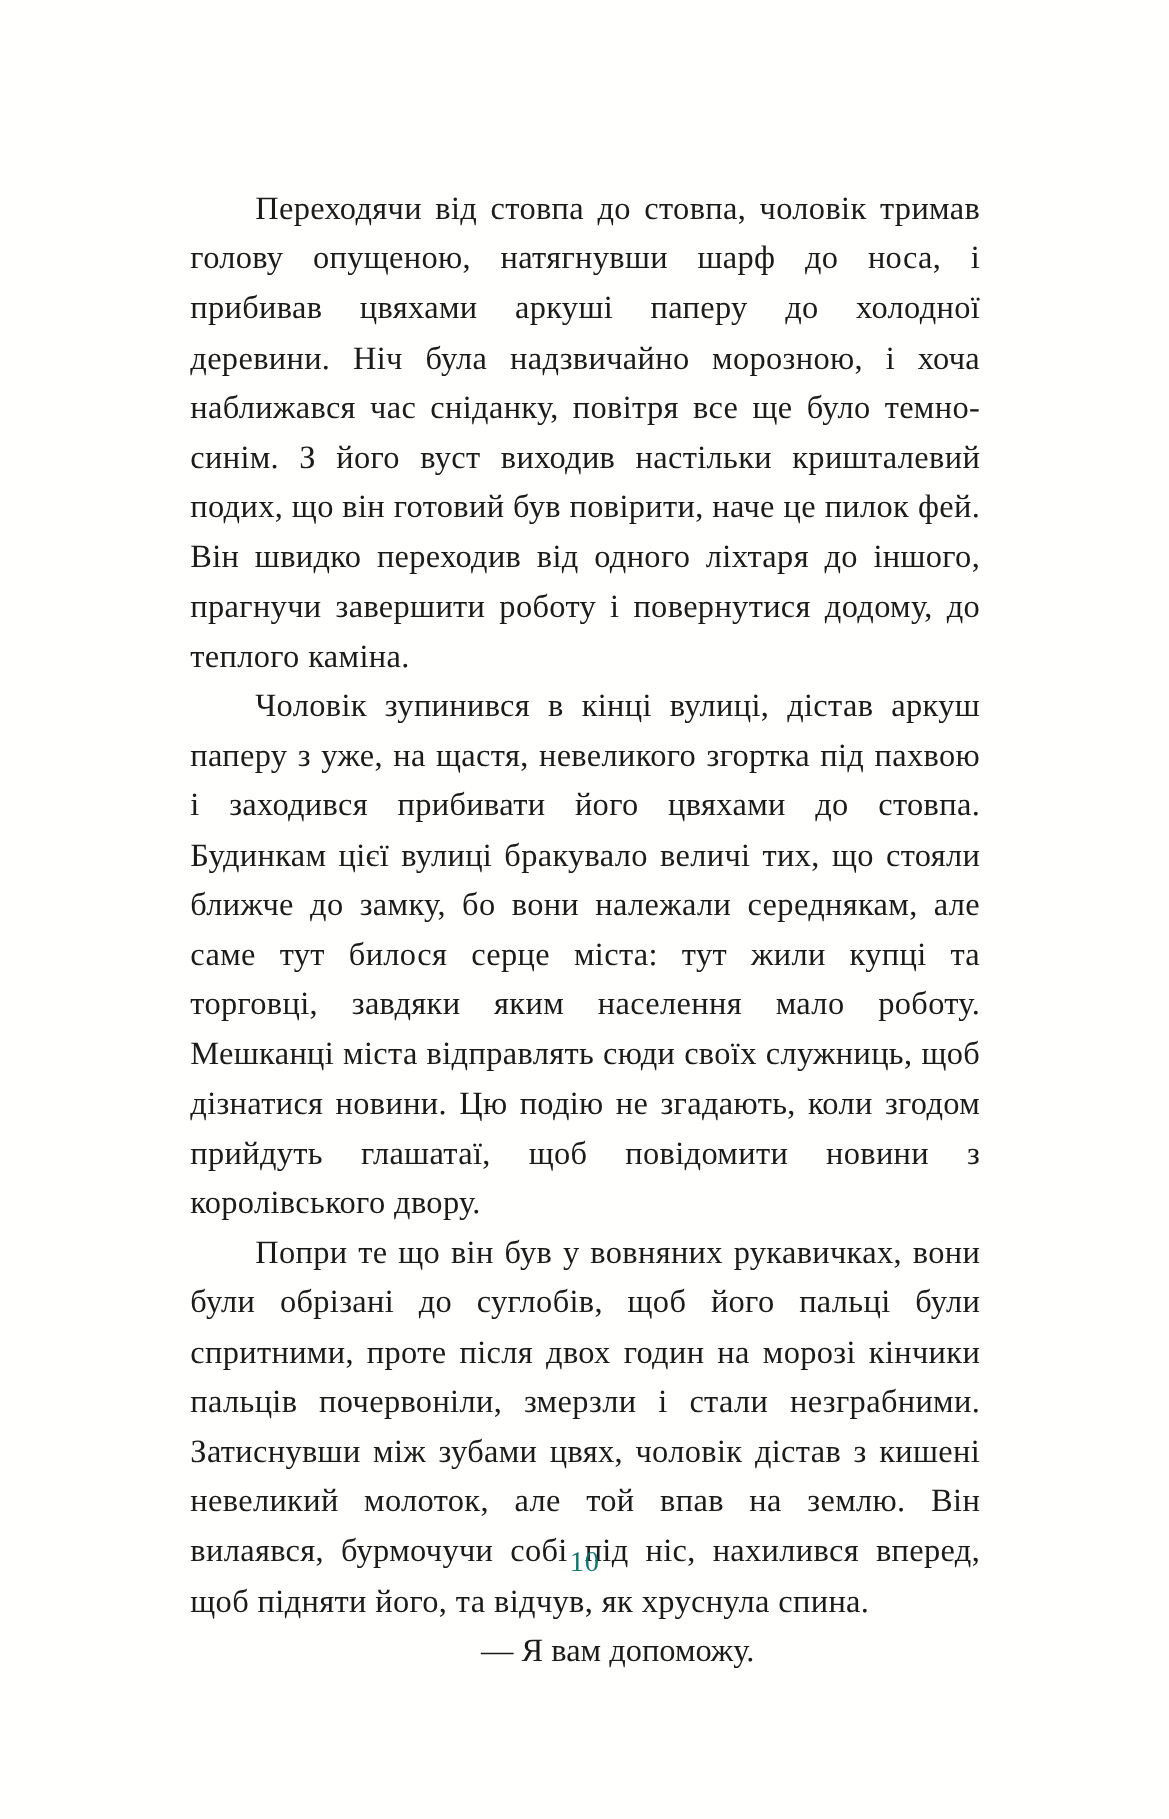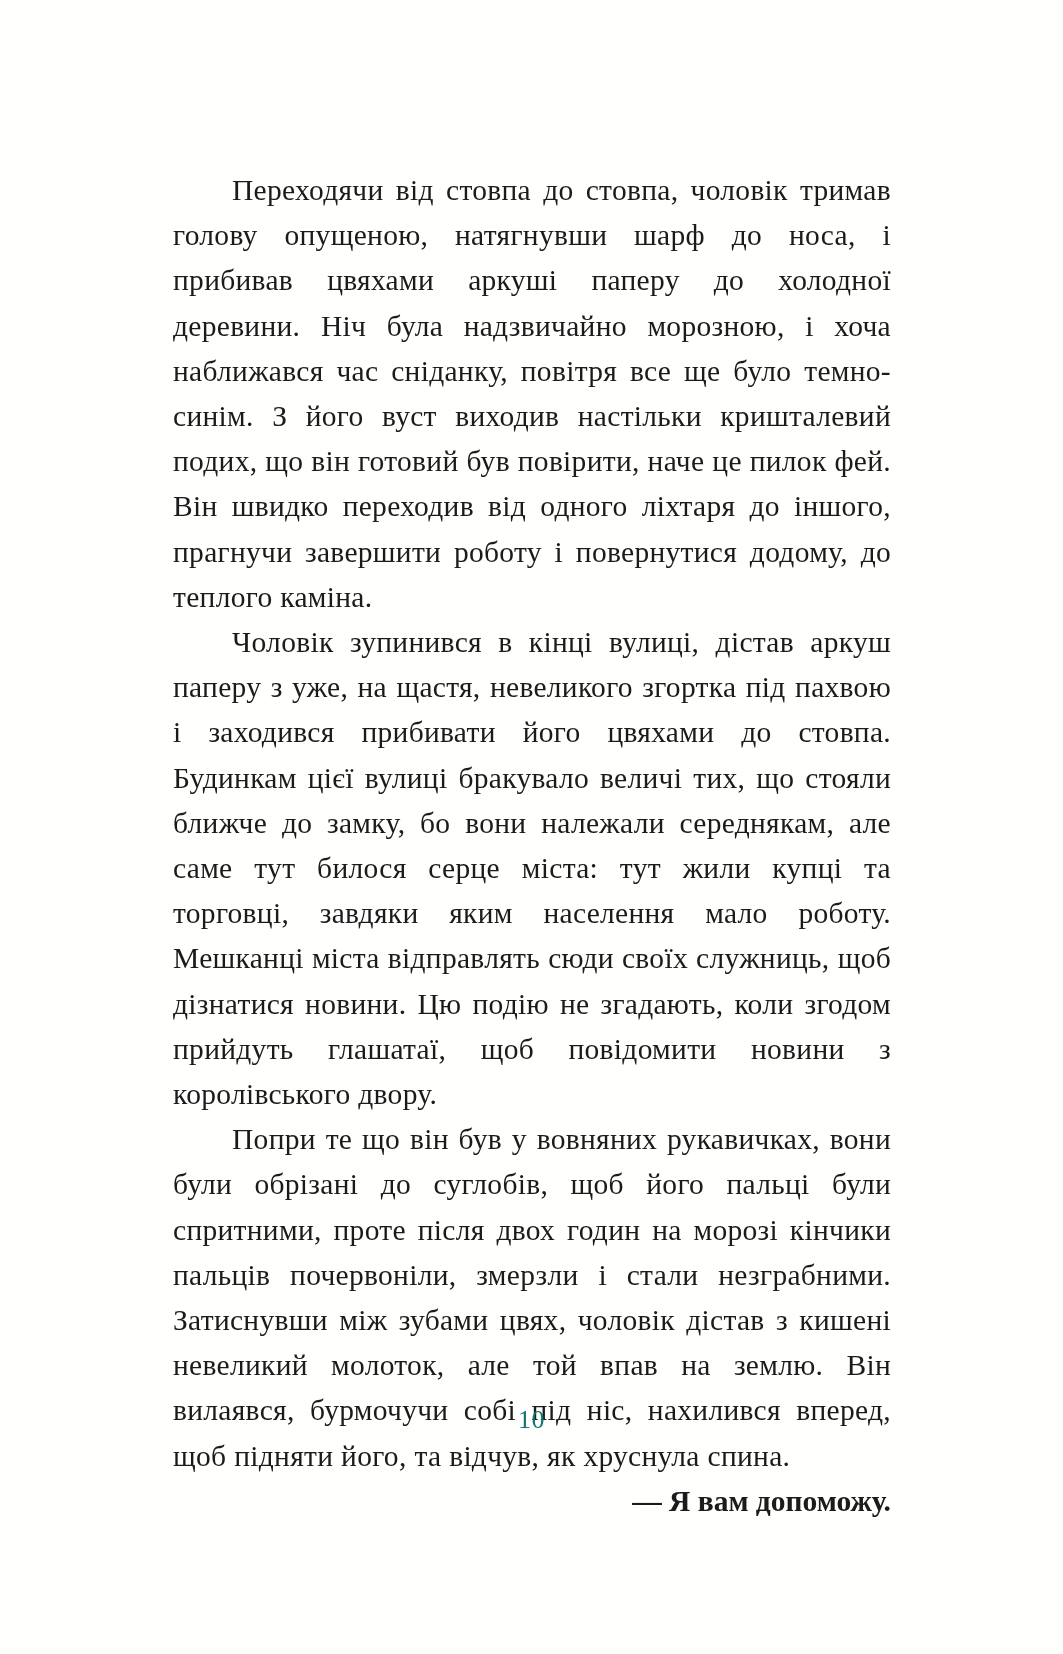--- a/index.html
+++ b/index.html
@@ -40,25 +40,24 @@
     word-spacing: 0.005em;
     text-indent: 2.0em;
     hyphens: manual;
     -webkit-hyphens: manual;
   }
   p.para + p.para {
     margin-top: 0;
   }
   p.dialogue {
     margin: 0;
-    text-align: right;
+    text-align: center;
     font-size: 29.5px;
     line-height: 45.2px;
     text-indent: 2.0em;
-    font-weight: bold;
   }
   .folio {
     position: absolute;
     left: 0;
     top: 1405px;
     width: 1063px;
     text-align: center;
     font-size: 26px;
     color: #0f766e;
     letter-spacing: 0.02em;

